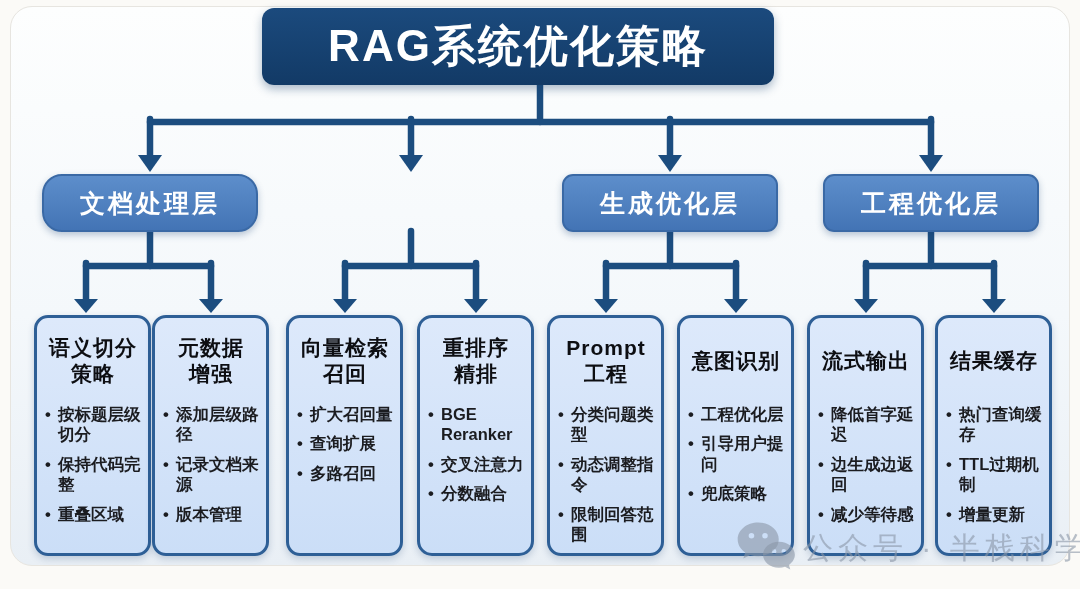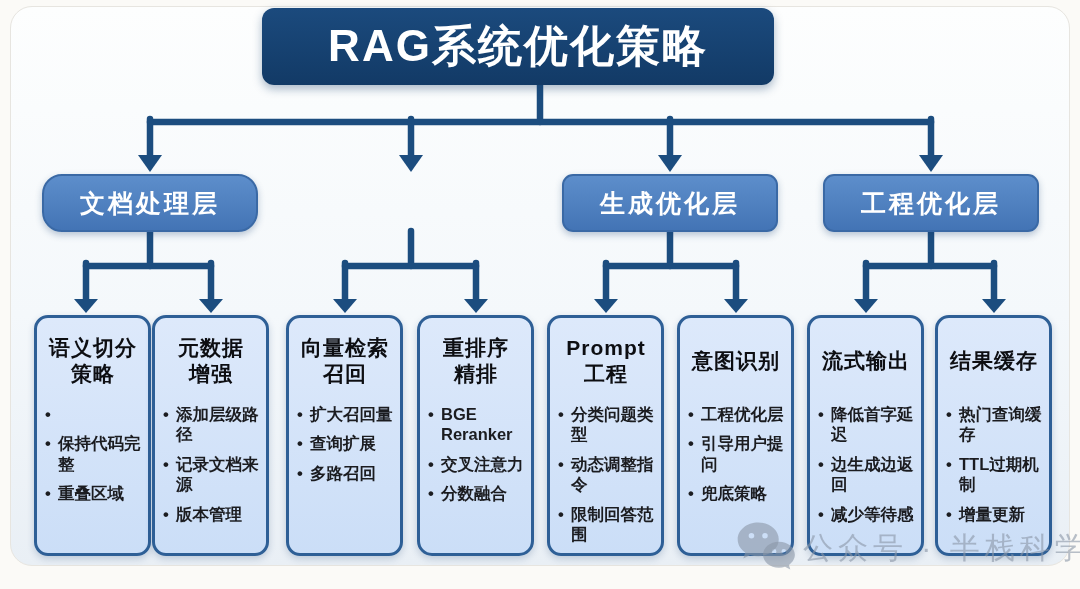--- a/index.html
+++ b/index.html
@@ -129,20 +129,21 @@
   </div>
 
   <div class="card card-1">
     <div class="card-title">
       <div>语义切分</div>
       <div>策略</div>
     </div>
     <div class="bullets">
       <div class="bullet">
           <span class="dot">•</span>
+          <span>按标题层级切分</span>
         </div>
       <div class="bullet">
           <span class="dot">•</span>
           <span>保持代码完整</span>
         </div>
       <div class="bullet">
           <span class="dot">•</span>
           <span>重叠区域</span>
         </div>
     </div>

